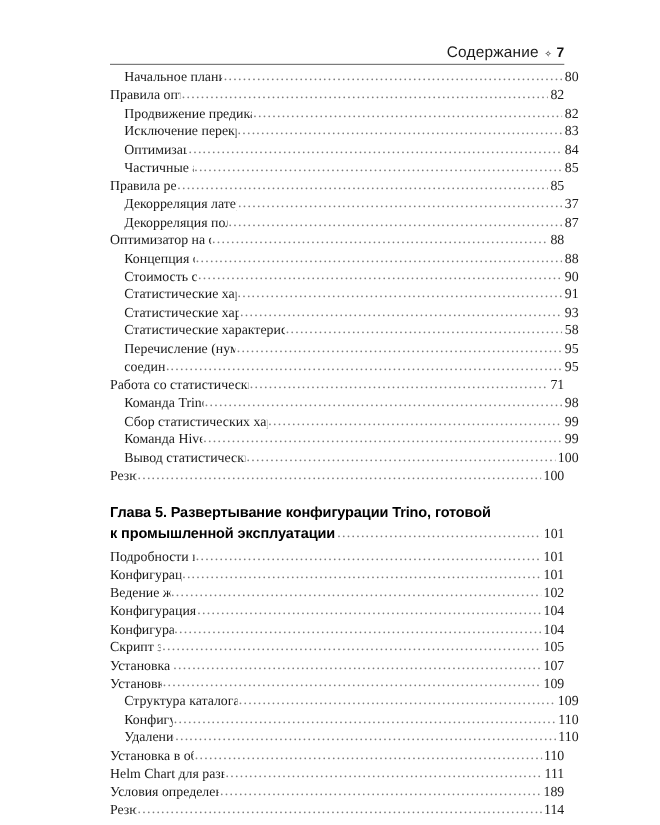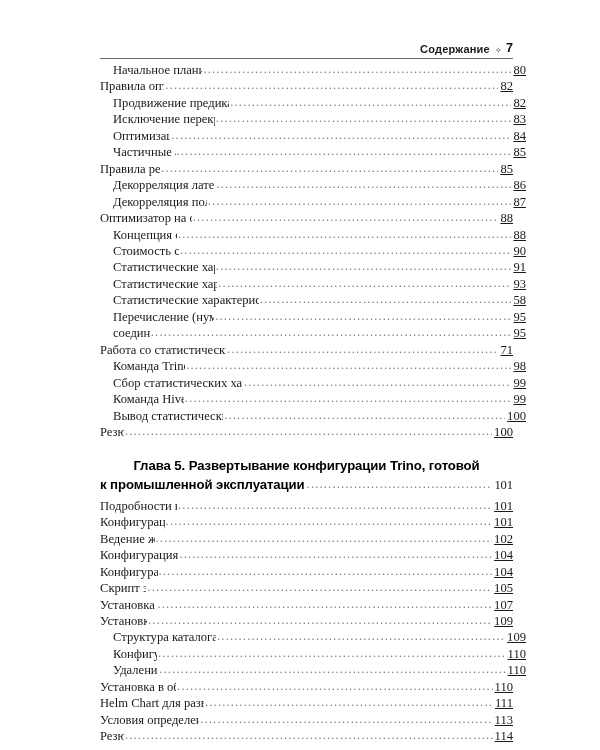--- a/index.html
+++ b/index.html
@@ -30,24 +30,23 @@
     top: 33px;
     height: 22px;
     display: flex;
     justify-content: flex-end;
     align-items: flex-end;
     border-bottom: 1.1px solid #6d6d6d;
     padding-bottom: 3px;
   }
   .running-head .rh-text {
     font-family: "Liberation Sans", "DejaVu Sans", sans-serif;
-    font-size: 11px;
+    font-size: 14px;
     letter-spacing: 0.2px;
     color: #1a1a1a;
-    font-weight: bold;
   }
   .running-head .rh-diamond {
     font-family: "DejaVu Sans", sans-serif;
     font-size: 8.5px;
     margin: 0 4px 0 5px;
     position: relative;
     top: -0.5px;
     color: #1a1a1a;
   }
   .running-head .rh-page {
@@ -92,21 +91,20 @@
   }
   .entry .leader::before {
     content: "................................................................................................................................................";
   }
   .entry .pg {
     flex: 0 0 auto;
     text-align: left;
     font-size: 12.6px;
     color: #1a1a1a;
     padding-left: 1px;
-    text-decoration: underline;
   }
 
   
   .lvl0 { padding-left: 0px; }
   .lvl1 { padding-left: 13px; }
 
   
   .entry.wrap {
     display: block;
     white-space: normal;
@@ -123,21 +121,21 @@
 
   
   .chapter {
     font-family: "Liberation Sans", "DejaVu Sans", sans-serif;
     font-weight: bold;
     font-size: 13.2px;
     line-height: 18.2px;
     color: #000000;
     letter-spacing: -0.1px;
   }
-  .chapter .ch-line1 { display: block; text-align: center; }
+  .chapter .ch-line1 { display: block; }
   .chapter .ch-line2 {
     display: flex;
     align-items: flex-start;
     width: 100%;
     white-space: nowrap;
   }
   .chapter .lbl { flex: 0 1 auto; }
   .chapter .leader {
     flex: 1 1 auto;
     min-width: 6px;
@@ -208,21 +206,21 @@
         <span class="pg">85</span>
       </div>
       <div class="entry lvl0">
         <span class="lbl">Правила реализации</span>
         <span class="leader"></span>
         <span class="pg">85</span>
       </div>
       <div class="entry lvl1">
         <span class="lbl">Декорреляция латерального соединения</span>
         <span class="leader"></span>
-        <span class="pg">86</span>
+        <span class="pg">37</span>
       </div>
       <div class="entry lvl1">
         <span class="lbl">Декорреляция полусоединения (IN)</span>
         <span class="leader"></span>
         <span class="pg">87</span>
       </div>
       <div class="entry lvl0">
         <span class="lbl">Оптимизатор на основе стоимости</span>
         <span class="leader"></span>
         <span class="pg">88</span>
@@ -365,21 +363,21 @@
         <span class="pg">110</span>
       </div>
       <div class="entry lvl0">
         <span class="lbl">Helm Chart для развертывания Kubernetes</span>
         <span class="leader"></span>
         <span class="pg">111</span>
       </div>
       <div class="entry lvl0">
         <span class="lbl">Условия определения размера кластера</span>
         <span class="leader"></span>
-        <span class="pg">113</span>
+        <span class="pg">189</span>
       </div>
       <div class="entry lvl0">
         <span class="lbl">Резюме</span>
         <span class="leader"></span>
         <span class="pg">114</span>
       </div>
     </div>
 
 </div>
 

